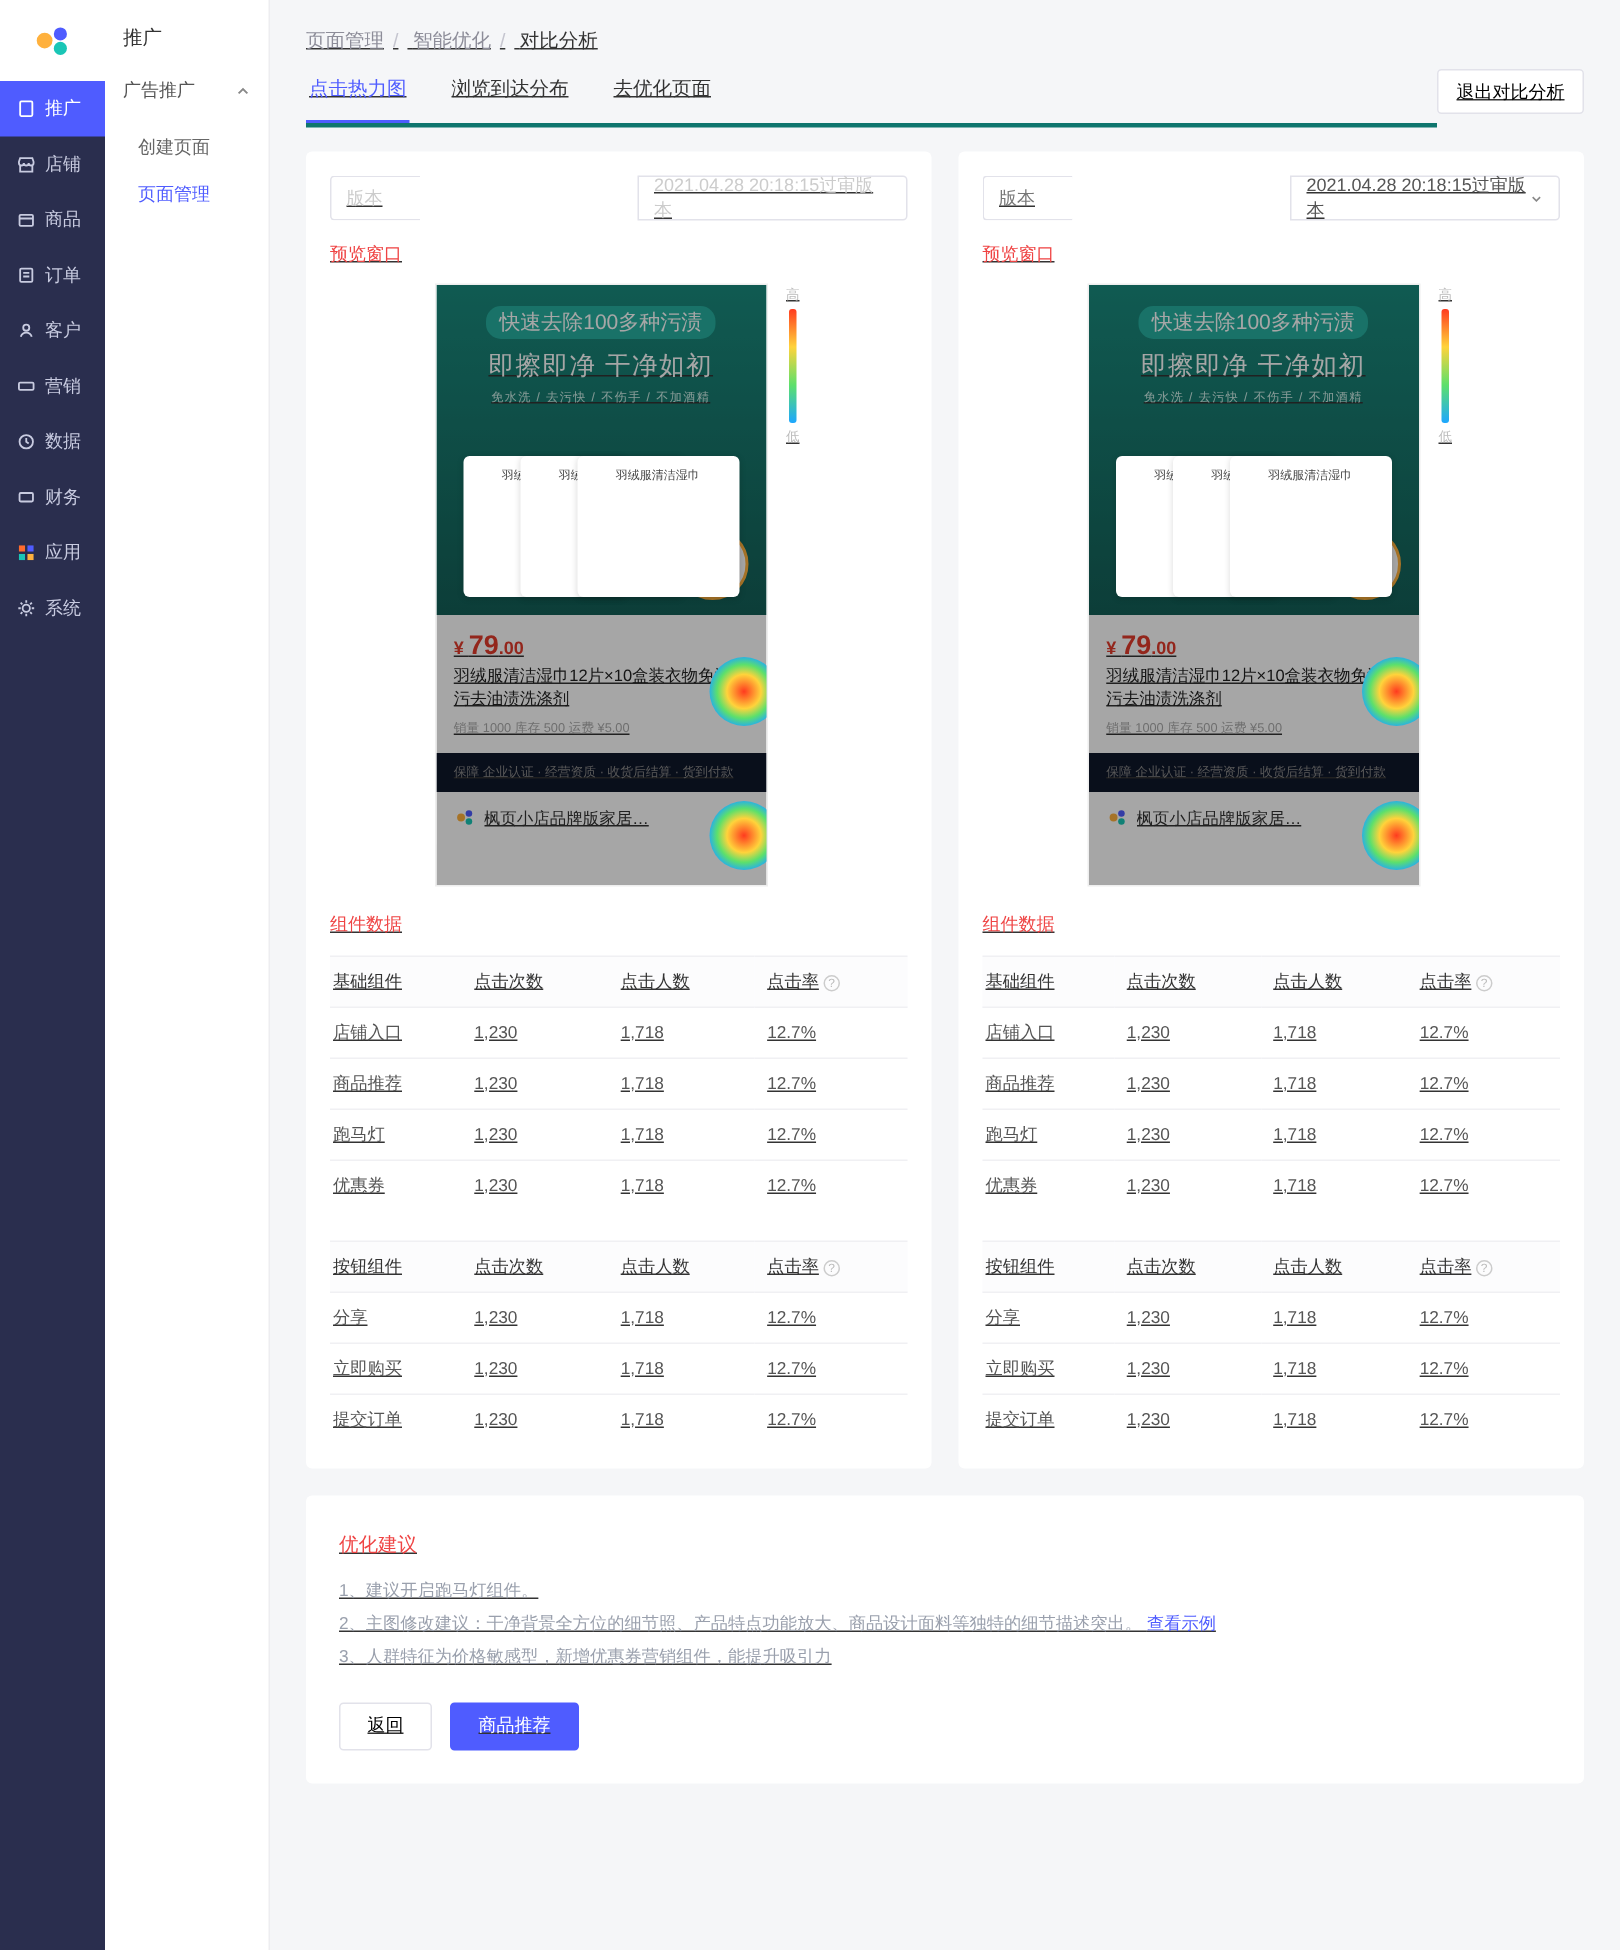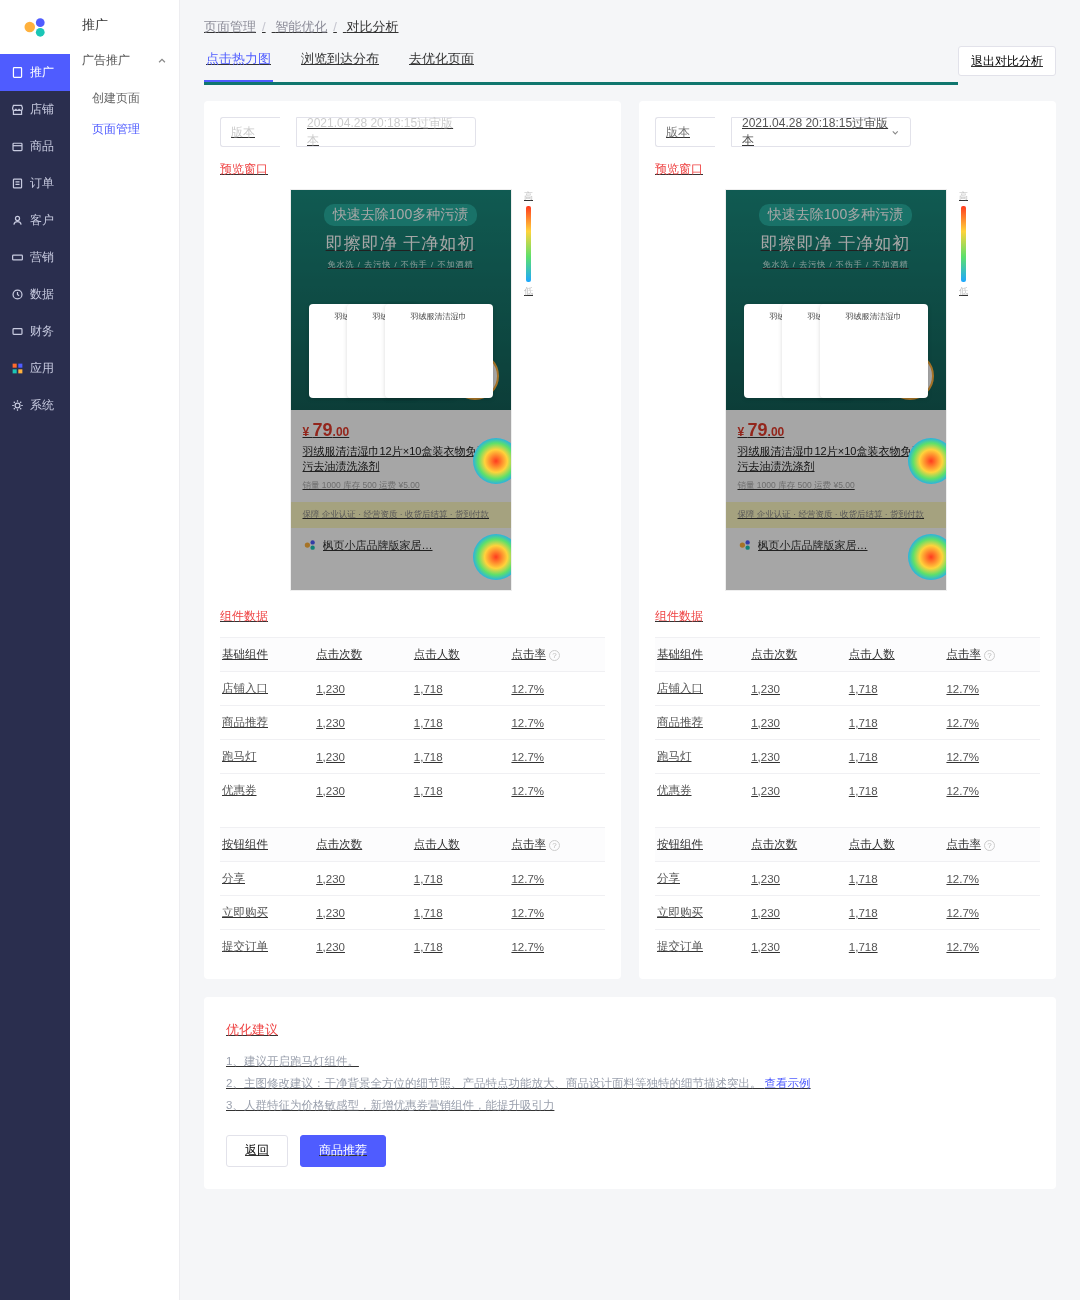--- a/index.html
+++ b/index.html
@@ -25,21 +25,21 @@
     .breadcrumb { font-size:13px; color:#8d8d99; margin-bottom:14px; }
     .breadcrumb .sep { margin:0 6px; color:#c5c5cf; }
     .breadcrumb .cur { color:#333; }
     .toprow { display:flex; justify-content:space-between; align-items:flex-end; border:none; }
     .tabs { display:flex; gap:26px; border-bottom:3px solid #0f766e; flex:1; }
     .tabs .tab { font-size:13px; color:#333; padding:0 2px 12px; cursor:pointer; }
     .tabs .tab.active { color:#4f5cff; border-bottom:2px solid #4f5cff; font-weight:500; }
     .exit-btn { background:#fff; border:1px solid #e2e2ea; border-radius:3px; padding:6px 12px; font-size:12px; cursor:pointer; height:30px; align-self:flex-start; margin-top:-4px;}
     .panels { display:flex; gap:18px; margin-top:16px; }
     .panel { flex:1; background:#fff; border-radius:4px; padding:16px; }
-    .version-row { display:flex; gap:16px; margin-bottom:14px; }
+    .version-row { display:flex; gap:16px; margin-bottom:14px;justify-content:space-between; }
     .version-row .vlabel, .version-row .vsel { border:1px solid #e2e2ea; height:30px; display:flex; align-items:center; font-size:12px; color:#999; padding:0 10px; }
     .version-row .vlabel { width:60px; border-right:none; border-radius:3px 0 0 3px; color:#777; }
     .version-row .vsel { width:180px; border-radius:0 3px 3px 0; color:#bbb; justify-content:space-between;}
     .version-row.enabled .vsel { color:#555; }
     .section-title { font-size:12px; color:#ef4444; font-weight:500; margin:6px 0 12px; }
     .preview-wrap { display:flex; gap:12px; justify-content:center; }
     .phone { width:220px; height:400px; background:#fff; box-shadow:0 0 0 1px #eee; position:relative; overflow:hidden; }
     .phone .dim { position:absolute; inset:0; background:rgba(0,0,0,0.35); }
     .phone-hero { height:220px; background:linear-gradient(180deg,#1a8b7e,#135f57); position:relative; padding:10px; color:#fff; text-align:center; }
     .phone-hero .pill { display:inline-block; background:#27b0a0; font-size:14px; padding:2px 9px; border-radius:10px; margin-top:4px;}
@@ -52,21 +52,21 @@
     .wipe:nth-child(3){ z-index:3;}
     .wipe .wlabel { font-size:8px; color:#444; line-height:1.2; }
     .pricebadge { position:absolute; right:12px; bottom:10px; width:48px; height:48px; border:2px solid #ffb13d; border-radius:50%; background:#fff; display:flex; flex-direction:column; align-items:center; justify-content:center; }
     .pricebadge .top { font-size:7px; color:#ff6b2d; }
     .pricebadge .num { font-size:17px; color:#ff4422; font-weight:700; line-height:1;}
     .phone-info { padding:10px 12px; background:#fff; }
     .phone-info .price { color:#e23b2c; font-size:12px; font-weight:600;}
     .phone-info .price .big{font-size:18px;}
     .phone-info .title { font-size:11px; color:#222; margin-top:3px; line-height:1.4; }
     .phone-info .meta { font-size:8.5px; color:#aaa; margin-top:5px; }
-    .phone-band { background:#fef9c3; font-size:8.5px; color:#888; padding:7px 12px; }
+    .phone-band { background:#0f172a; font-size:8.5px; color:#888; padding:7px 12px; }
     .phone-footer { display:flex; align-items:center; gap:6px; padding:10px 12px; background:#fff;}
     .phone-footer .dots { width:14px; height:14px; }
     .phone-footer .name { font-size:11px; color:#333; font-weight:500; flex:1; white-space:nowrap; overflow:hidden; text-overflow:ellipsis;}
     .heatspot { position:absolute; width:46px; height:46px; border-radius:50%; background:radial-gradient(circle,#ff3b1f 0%,#ffd33b 35%,#5de06b 55%,#1da7ff 75%, rgba(29,167,255,0) 95%); z-index:10;}
     .heatspot.a { right:-8px; top:248px; }
     .heatspot.b { right:-8px; bottom:10px; }
     .heatbar { width:12px; display:flex; flex-direction:column; align-items:center; font-size:9px; color:#bbb; }
     .heatbar .bar { width:5px; height:76px; background:linear-gradient(180deg,#ff3b1f,#ffd33b,#5de06b,#1da7ff); margin:3px 0; border-radius:2px; }
     
     .tbl { width:100%; border-collapse:collapse; margin-top:6px; }

